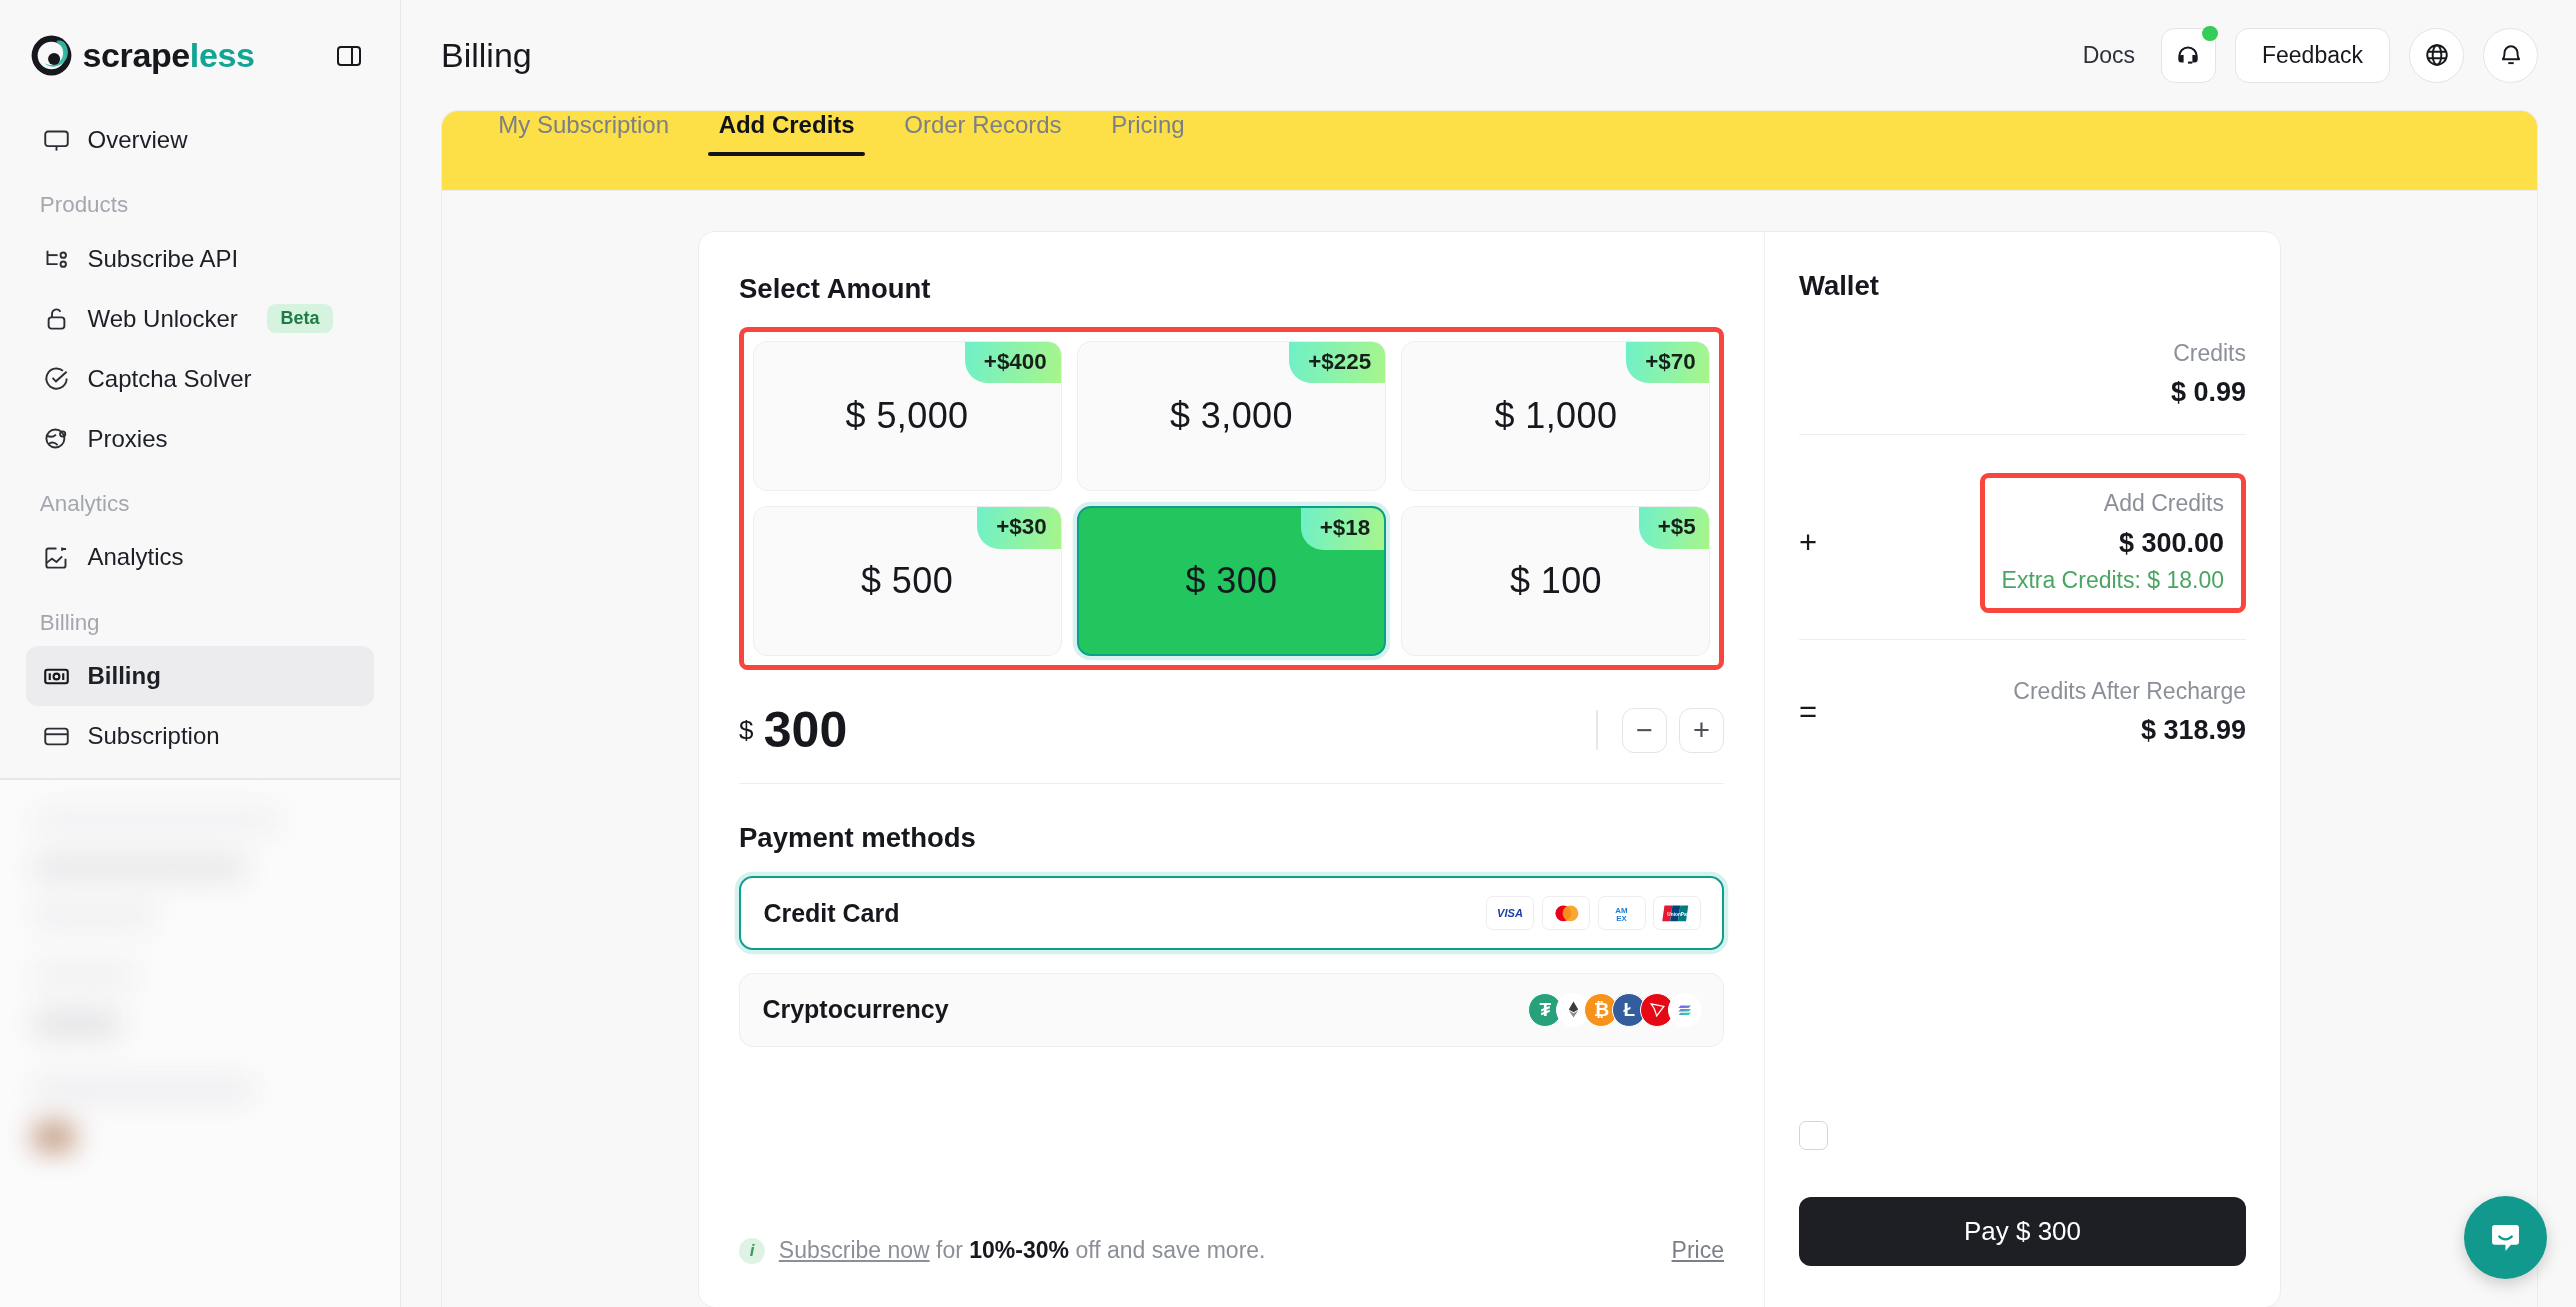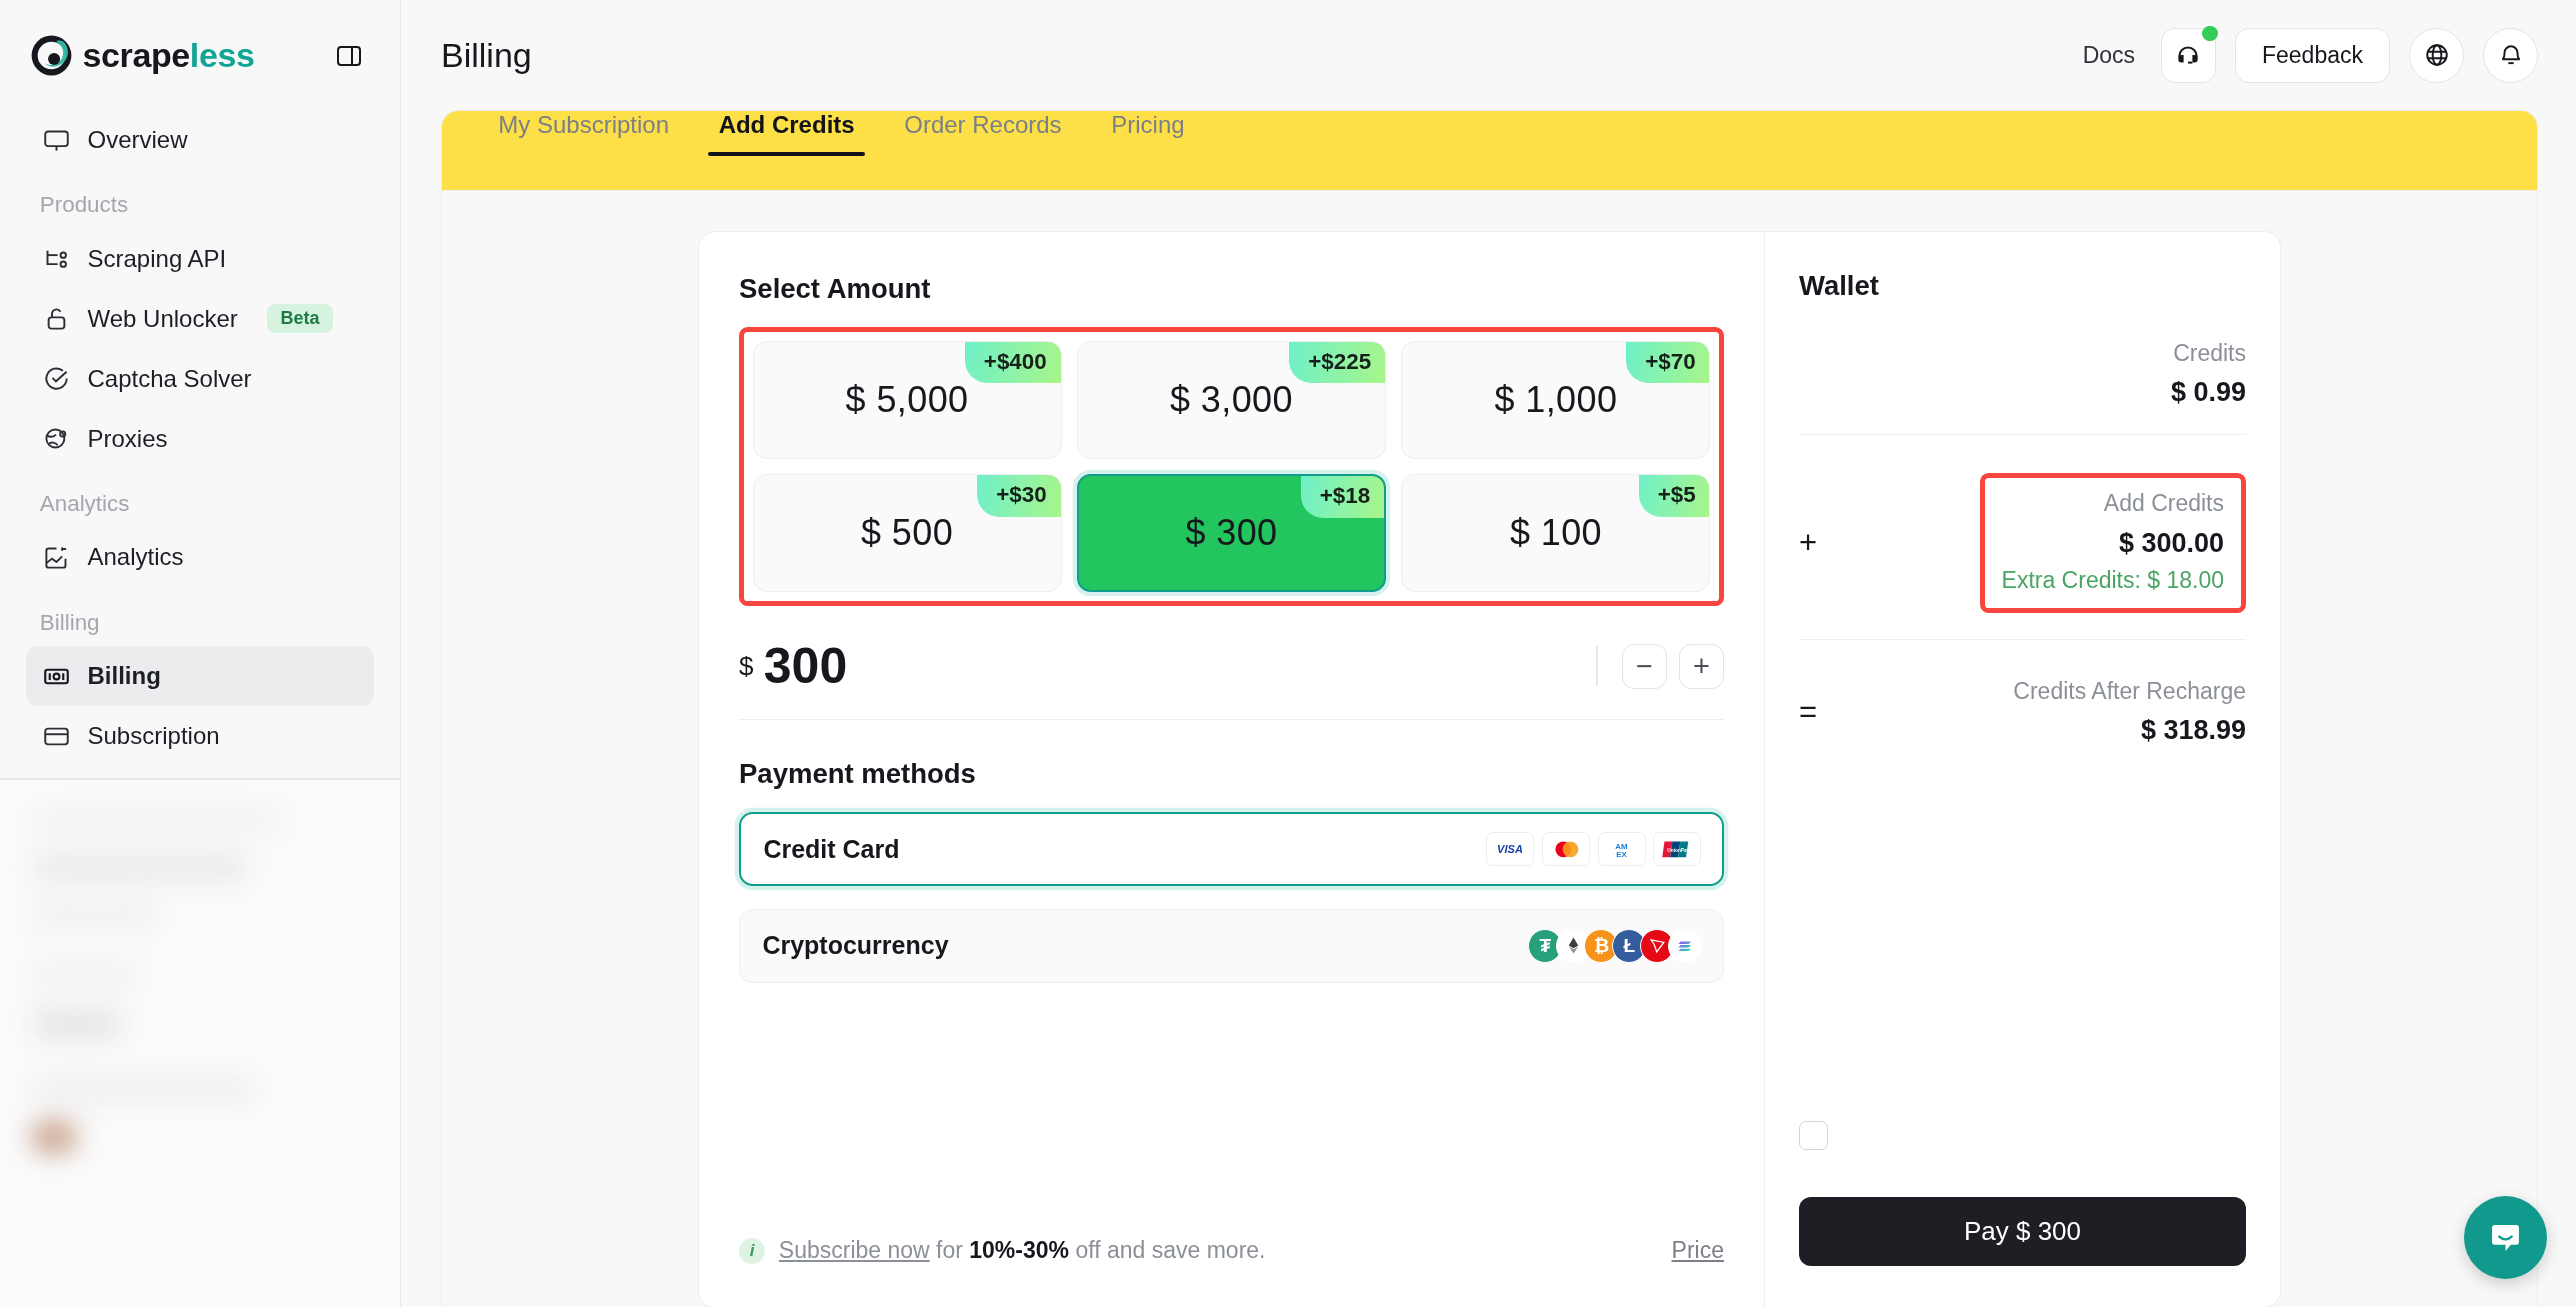--- a/index.html
+++ b/index.html
@@ -146,21 +146,21 @@
     margin-top: 22.4px;
     border: 5.2px solid #f8463f;
     border-radius: 8.6px;
     padding: 8.6px;
   }
   .amount-grid {
     display: grid; grid-template-columns: repeat(3, 1fr);
     gap: 15.5px;
   }
   .amount-card {
-    position: relative; height: 118px;
+    position: relative; height: 150px;
     background: #fafafa; border: 1.7px solid #eeeef0;
     border-radius: 13.8px;
     display: flex; align-items: center; justify-content: center;
     overflow: hidden; cursor: pointer;
   }
   .amount-card.selected {
     background: #22c55e;
     border: 2.6px solid #0f9e8c;
     box-shadow: 0 0 0 4.3px rgba(16,175,152,0.17);
   }
@@ -322,21 +322,21 @@
 
       <div class="nav-item">
         <span class="ico">
           <svg viewBox="0 0 24 24" width="27" height="27" fill="none" stroke="#2b2e35" stroke-width="1.7">
               <path d="M4 5v12h9"></path>
               <path d="M13 9h-9"></path>
               <circle cx="18" cy="9" r="2.4"></circle>
               <circle cx="18" cy="17" r="2.4"></circle>
             </svg>
         </span>
-        <span class="nav-label">Scraping API</span>
+        <span class="nav-label">Subscribe API</span>
       </div>
 
       <div class="nav-item">
         <span class="ico">
           <svg viewBox="0 0 24 24" width="27" height="27" fill="none" stroke="#2b2e35" stroke-width="1.7">
               <rect x="5" y="11" width="14" height="10" rx="2.5"></rect>
               <path d="M8 11V8a4 4 0 0 1 7.5-2"></path>
             </svg>
         </span>
         <span class="nav-label">Web Unlocker</span>

